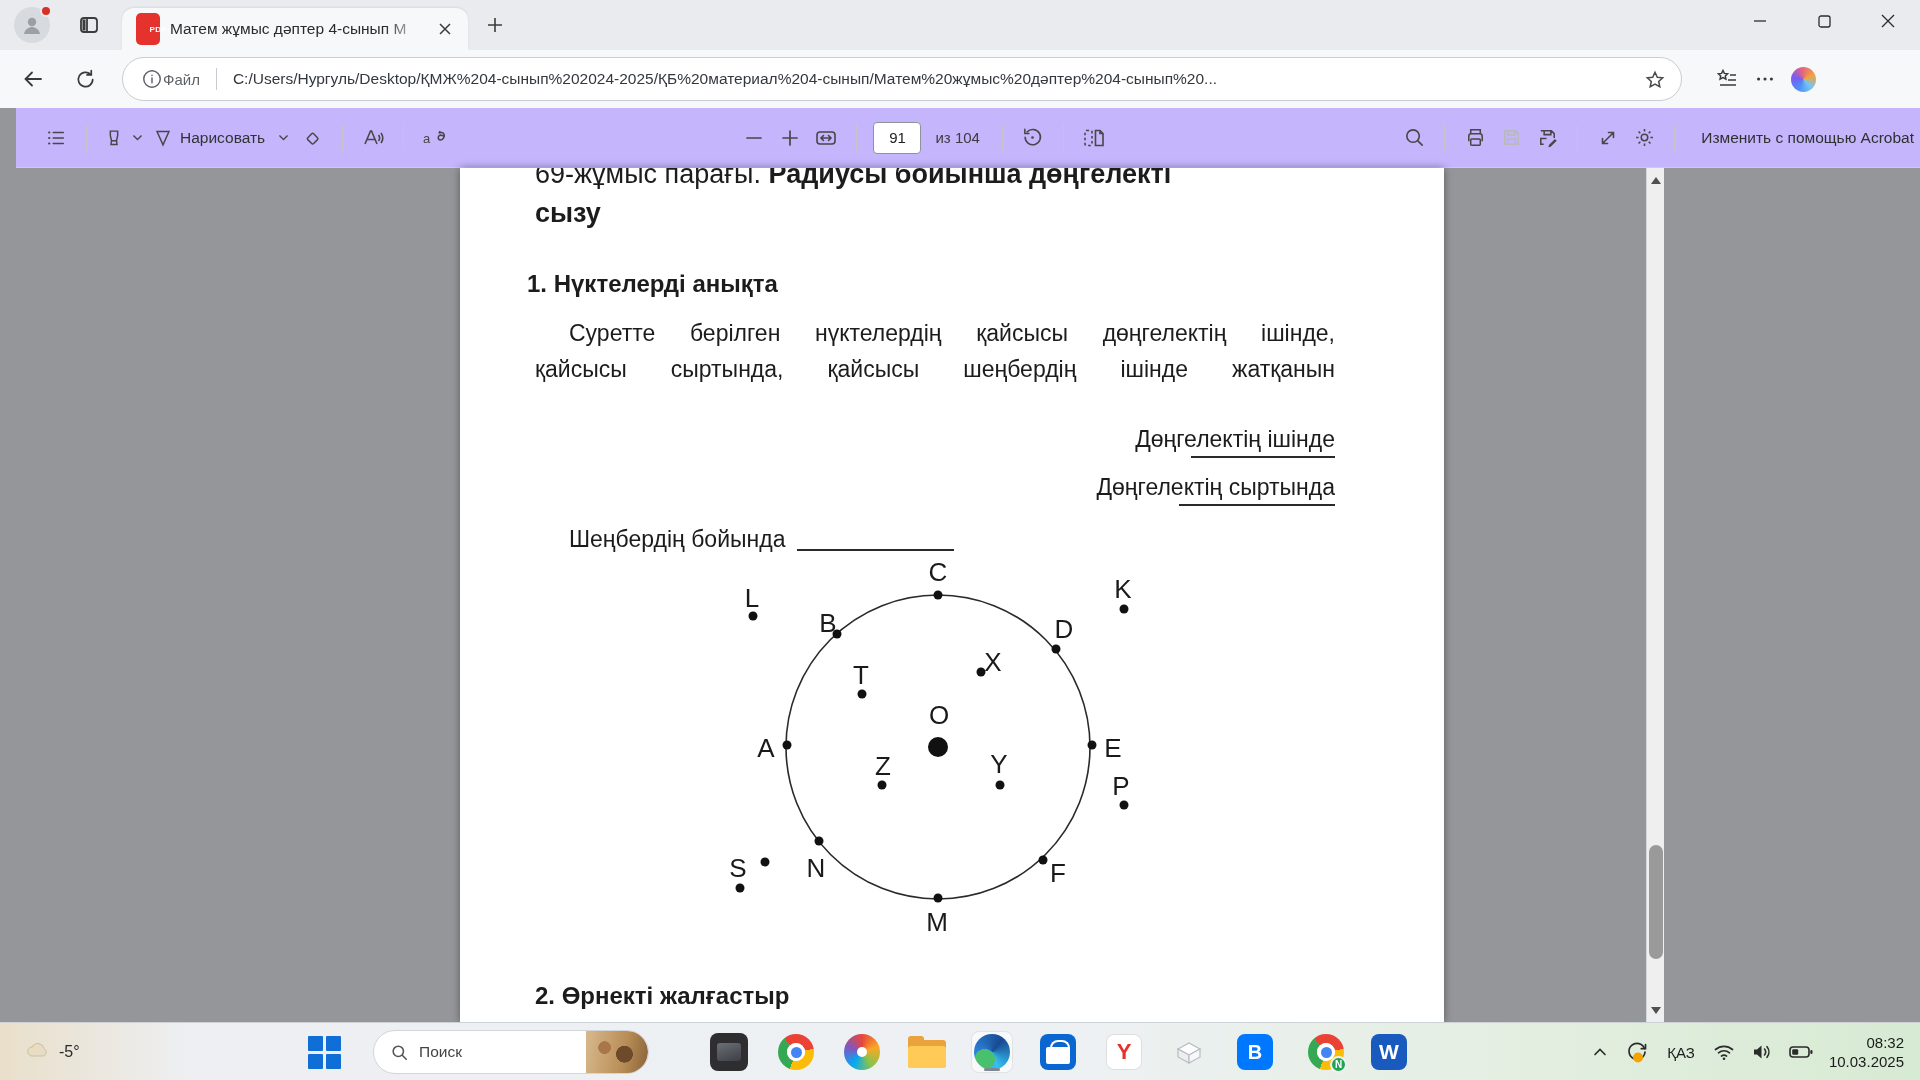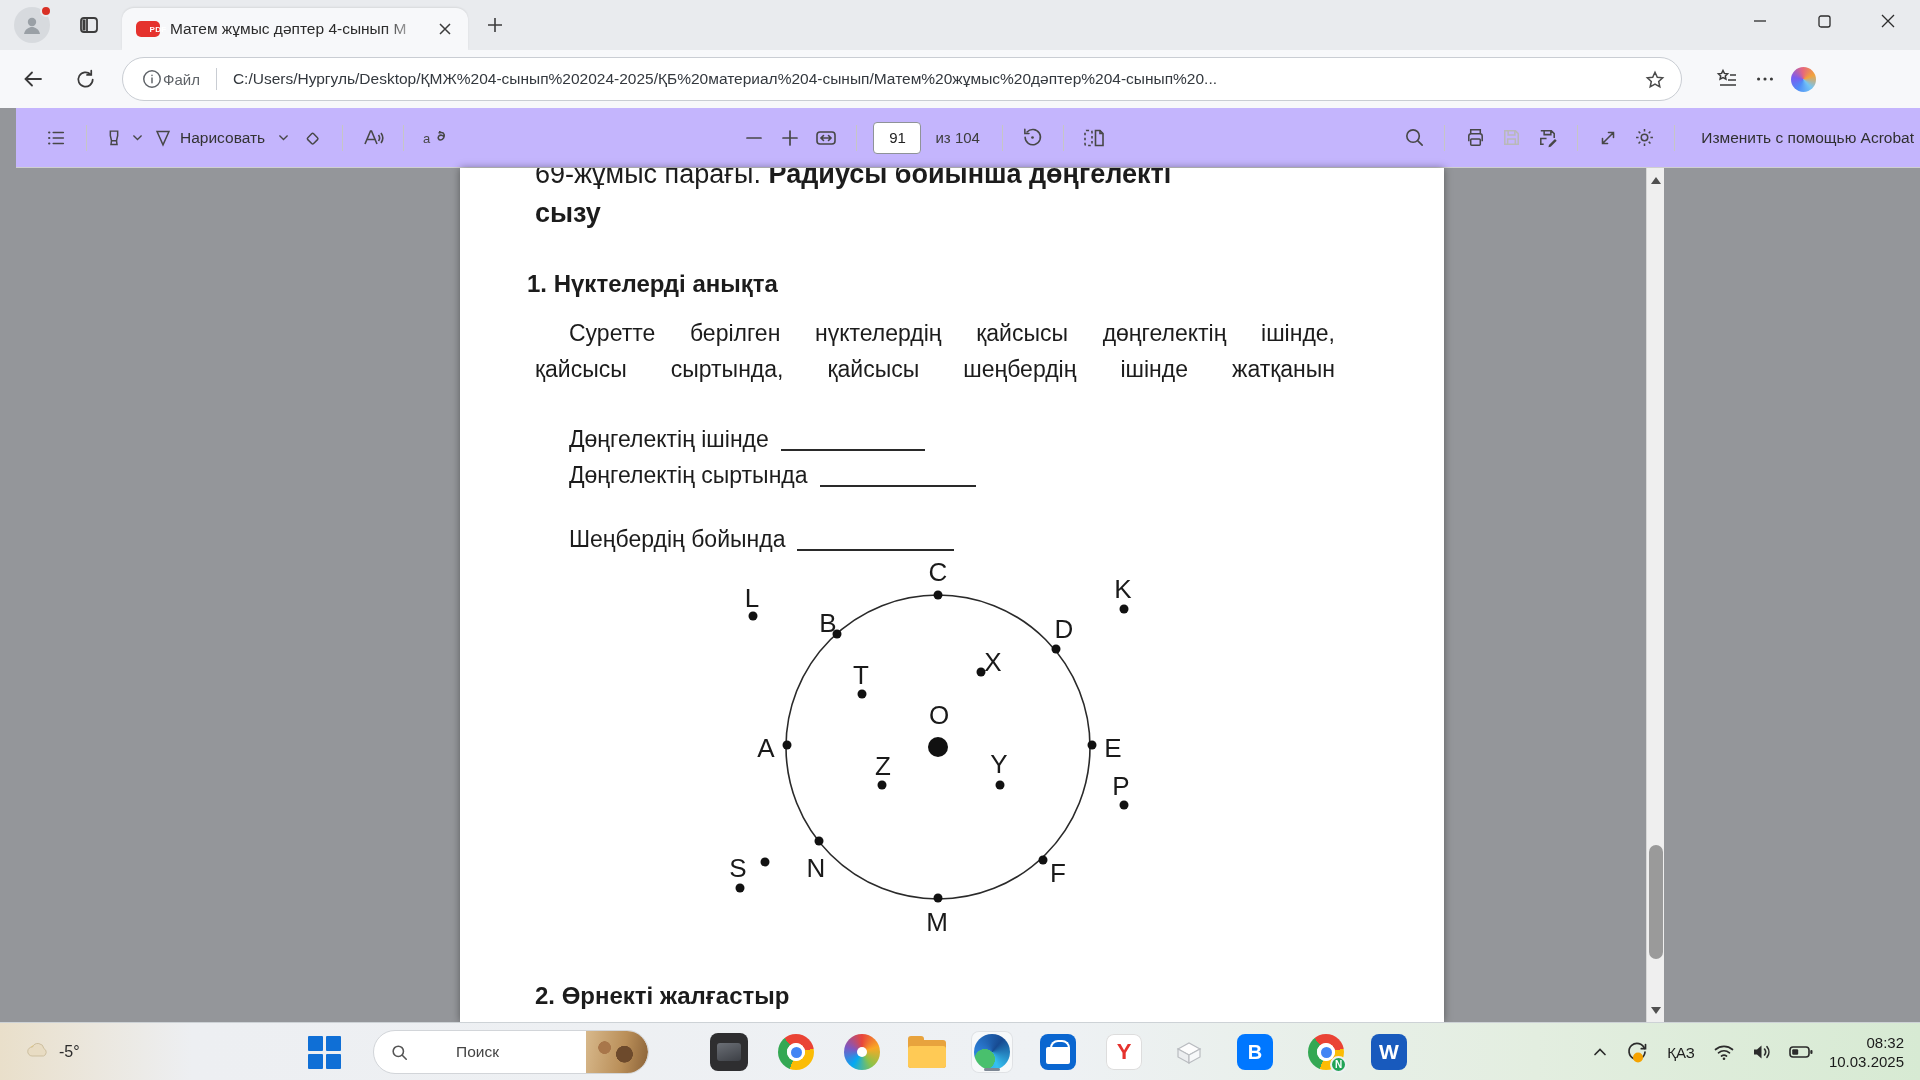--- a/index.html
+++ b/index.html
@@ -5,21 +5,21 @@
   * { margin:0; padding:0; box-sizing:border-box; }
   html,body { width:1920px; height:1080px; overflow:hidden; font-family:"Liberation Sans", sans-serif; }
   .screen { position:relative; width:1920px; height:1080px; background:#94969a; }
 
   
   .tabbar { position:absolute; top:0; left:0; width:1920px; height:50px; background:#e9ebee; display:flex; align-items:center; }
   .avatar { position:relative; width:36px; height:36px; border-radius:50%; background:#d7dade; margin-left:14px; display:flex; align-items:center; justify-content:center; }
   .avatar .dot { position:absolute; top:-2px; right:-2px; width:12px; height:12px; border-radius:50%; background:#d93025; border:2px solid #e9ebee; }
   .tabactions { width:34px; height:34px; margin-left:22px; display:flex; align-items:center; justify-content:center; border-radius:6px; }
   .tab { position:relative; margin-left:16px; width:346px; height:42px; align-self:flex-end; background:#f7f8fa; border-radius:12px 12px 0 0; display:flex; align-items:center; padding:0 10px 0 14px; box-shadow:0 -1px 2px rgba(0,0,0,.08); }
-  .pdfbadge { width:24px; height:16px; border-radius:5px; background:#e5322d; color:#fff; font-size:8px; font-weight:bold; display:flex; align-items:center; justify-content:center; letter-spacing:.3px; flex:none;padding-left:20px; }
+  .pdfbadge { width:24px; height:32px; border-radius:5px; background:#e5322d; color:#fff; font-size:8px; font-weight:bold; display:flex; align-items:center; justify-content:center; letter-spacing:.3px; flex:none;padding-left:20px; }
   .tabtitle { margin-left:10px; font-size:15.5px; color:#2b2b2b; white-space:nowrap; overflow:hidden; flex:1;
     -webkit-mask-image:linear-gradient(90deg,#000 82%,transparent 97%); mask-image:linear-gradient(90deg,#000 82%,transparent 97%); }
   .tabclose { width:26px; height:26px; border-radius:6px; display:flex; align-items:center; justify-content:center; flex:none; }
   .newtab { width:34px; height:34px; margin-left:10px; display:flex; align-items:center; justify-content:center; border-radius:6px; }
   .wincontrols { position:absolute; right:0; top:0; height:42px; display:flex; }
   .winbtn { width:64px; height:42px; display:flex; align-items:center; justify-content:center; }
 
   
   .addressrow { position:absolute; top:50px; left:0; width:1920px; height:58px; background:#f7f8fa; display:flex; align-items:center; }
   .navbtn { width:38px; height:38px; display:flex; align-items:center; justify-content:center; border-radius:8px; }
@@ -52,21 +52,21 @@
   .h-line1 { position:absolute; left:75px; top:-12px; width:860px; font-size:27px; line-height:36px; white-space:nowrap; }
   .h-line1 b, .h-line2 { font-weight:bold; }
   .h-line2 { position:absolute; left:75px; top:30px; font-size:27px; }
   .ex1 { position:absolute; left:67px; top:102px; font-size:24px; font-weight:bold; }
   .pline { position:absolute; left:75px; width:800px; font-size:23px; line-height:36px; }
   .pline.j { text-align:justify; text-align-last:justify; }
   .p1 { top:147px; padding-left:34px; }
   .p2 { top:183px; }
   .p3 { top:219px; }
   .fillrow { position:absolute; left:75px; width:800px; padding-left:34px; display:flex; align-items:flex-end; font-size:23px; line-height:34px; }
-  .f1 { top:254px; } .f2 { top:290px; } .f3 { top:326px;margin-top:28px; }
+  .f1 { top:254px;flex-direction:column; } .f2 { top:302px;flex-direction:column; } .f3 { top:326px;margin-top:28px; }
   .uline { height:0; border-bottom:2px solid #2a2a2a; margin-left:12px; margin-bottom:5px; }
   .ex2 { position:absolute; left:75px; top:814px; font-size:24px; font-weight:bold; }
   .diagram { position:absolute; left:240px; top:377px; }
 
   
   .sbar { position:absolute; right:0; top:0; width:18px; height:854px; background:#efefef; border-left:1px solid #d7d7d7; }
   .sarrow { position:absolute; left:0; width:18px; height:20px; display:flex; align-items:center; justify-content:center; }
   .sarrow.up { top:2px; } .sarrow.down { bottom:2px; }
   .tri-up { width:0; height:0; border-left:5px solid transparent; border-right:5px solid transparent; border-bottom:7px solid #505050; }
   .tri-down { width:0; height:0; border-left:5px solid transparent; border-right:5px solid transparent; border-top:7px solid #505050; }
@@ -74,21 +74,21 @@
 
   
   .taskbar { position:absolute; bottom:0; left:0; width:1920px; height:58px;
     background:linear-gradient(90deg,#e9dfca 0%,#edeff2 10%,#eef1f4 55%,#e3eee0 80%,#d7ead3 100%);
     border-top:1px solid #cdd2d6; }
   .weather { position:absolute; left:16px; top:0; height:58px; display:flex; align-items:center; gap:7px; padding:0 8px; }
   .wtemp { font-size:16px; color:#2b2b2b; }
   .tk { position:absolute; top:9px; width:40px; height:40px; border-radius:7px; display:flex; align-items:center; justify-content:center; }
   .winlogo { display:grid; grid-template-columns:15px 15px; grid-template-rows:15px 15px; gap:3px; }
   .winlogo i { background:#0f6fd6; border-radius:1px; }
-  .searchpill { position:absolute; left:373px; top:7px; width:276px; height:44px; background:#fff; border:1px solid #d2d5d9; border-radius:22px; display:flex; align-items:center; padding-left:16px; overflow:hidden;gap:37px; }
+  .searchpill { position:absolute; left:373px; top:7px; width:276px; height:44px; background:#fff; border:1px solid #d2d5d9; border-radius:22px; display:flex; align-items:center; padding-left:16px; overflow:hidden; }
   .searchtxt { margin-left:10px; font-size:15.5px; color:#444; flex:1; }
   .searchimg { width:62px; height:44px; border-radius:0 22px 22px 0; flex:none;
     background:radial-gradient(circle at 30% 40%, #a8764a 12%, transparent 13%) , radial-gradient(circle at 62% 55%, #6d4a2c 18%, transparent 19%), linear-gradient(100deg,#d8b98c,#b98e58 60%,#8a6238); }
   .appico { border-radius:8px; }
   .icircle { width:36px; height:36px; border-radius:50%; }
   .chromeico { background:conic-gradient(from -40deg,#ea4335 0 120deg,#fbbc05 0 240deg,#34a853 0 360deg); position:relative; }
   .chromeico::after { content:""; position:absolute; left:9px; top:9px; width:18px; height:18px; border-radius:50%; background:#fff; box-shadow:inset 0 0 0 4px #fff; }
   .chromeico::before { content:""; position:absolute; left:12.5px; top:12.5px; width:11px; height:11px; border-radius:50%; background:#4285f4; z-index:1; }
   .photoico { background:conic-gradient(#e8453c,#f9a825,#8bc34a,#03a9f4,#7e57c2,#e8453c); position:relative; }
   .photoico::after { content:""; position:absolute; left:13px; top:13px; width:10px; height:10px; border-radius:50%; background:#fff; }

